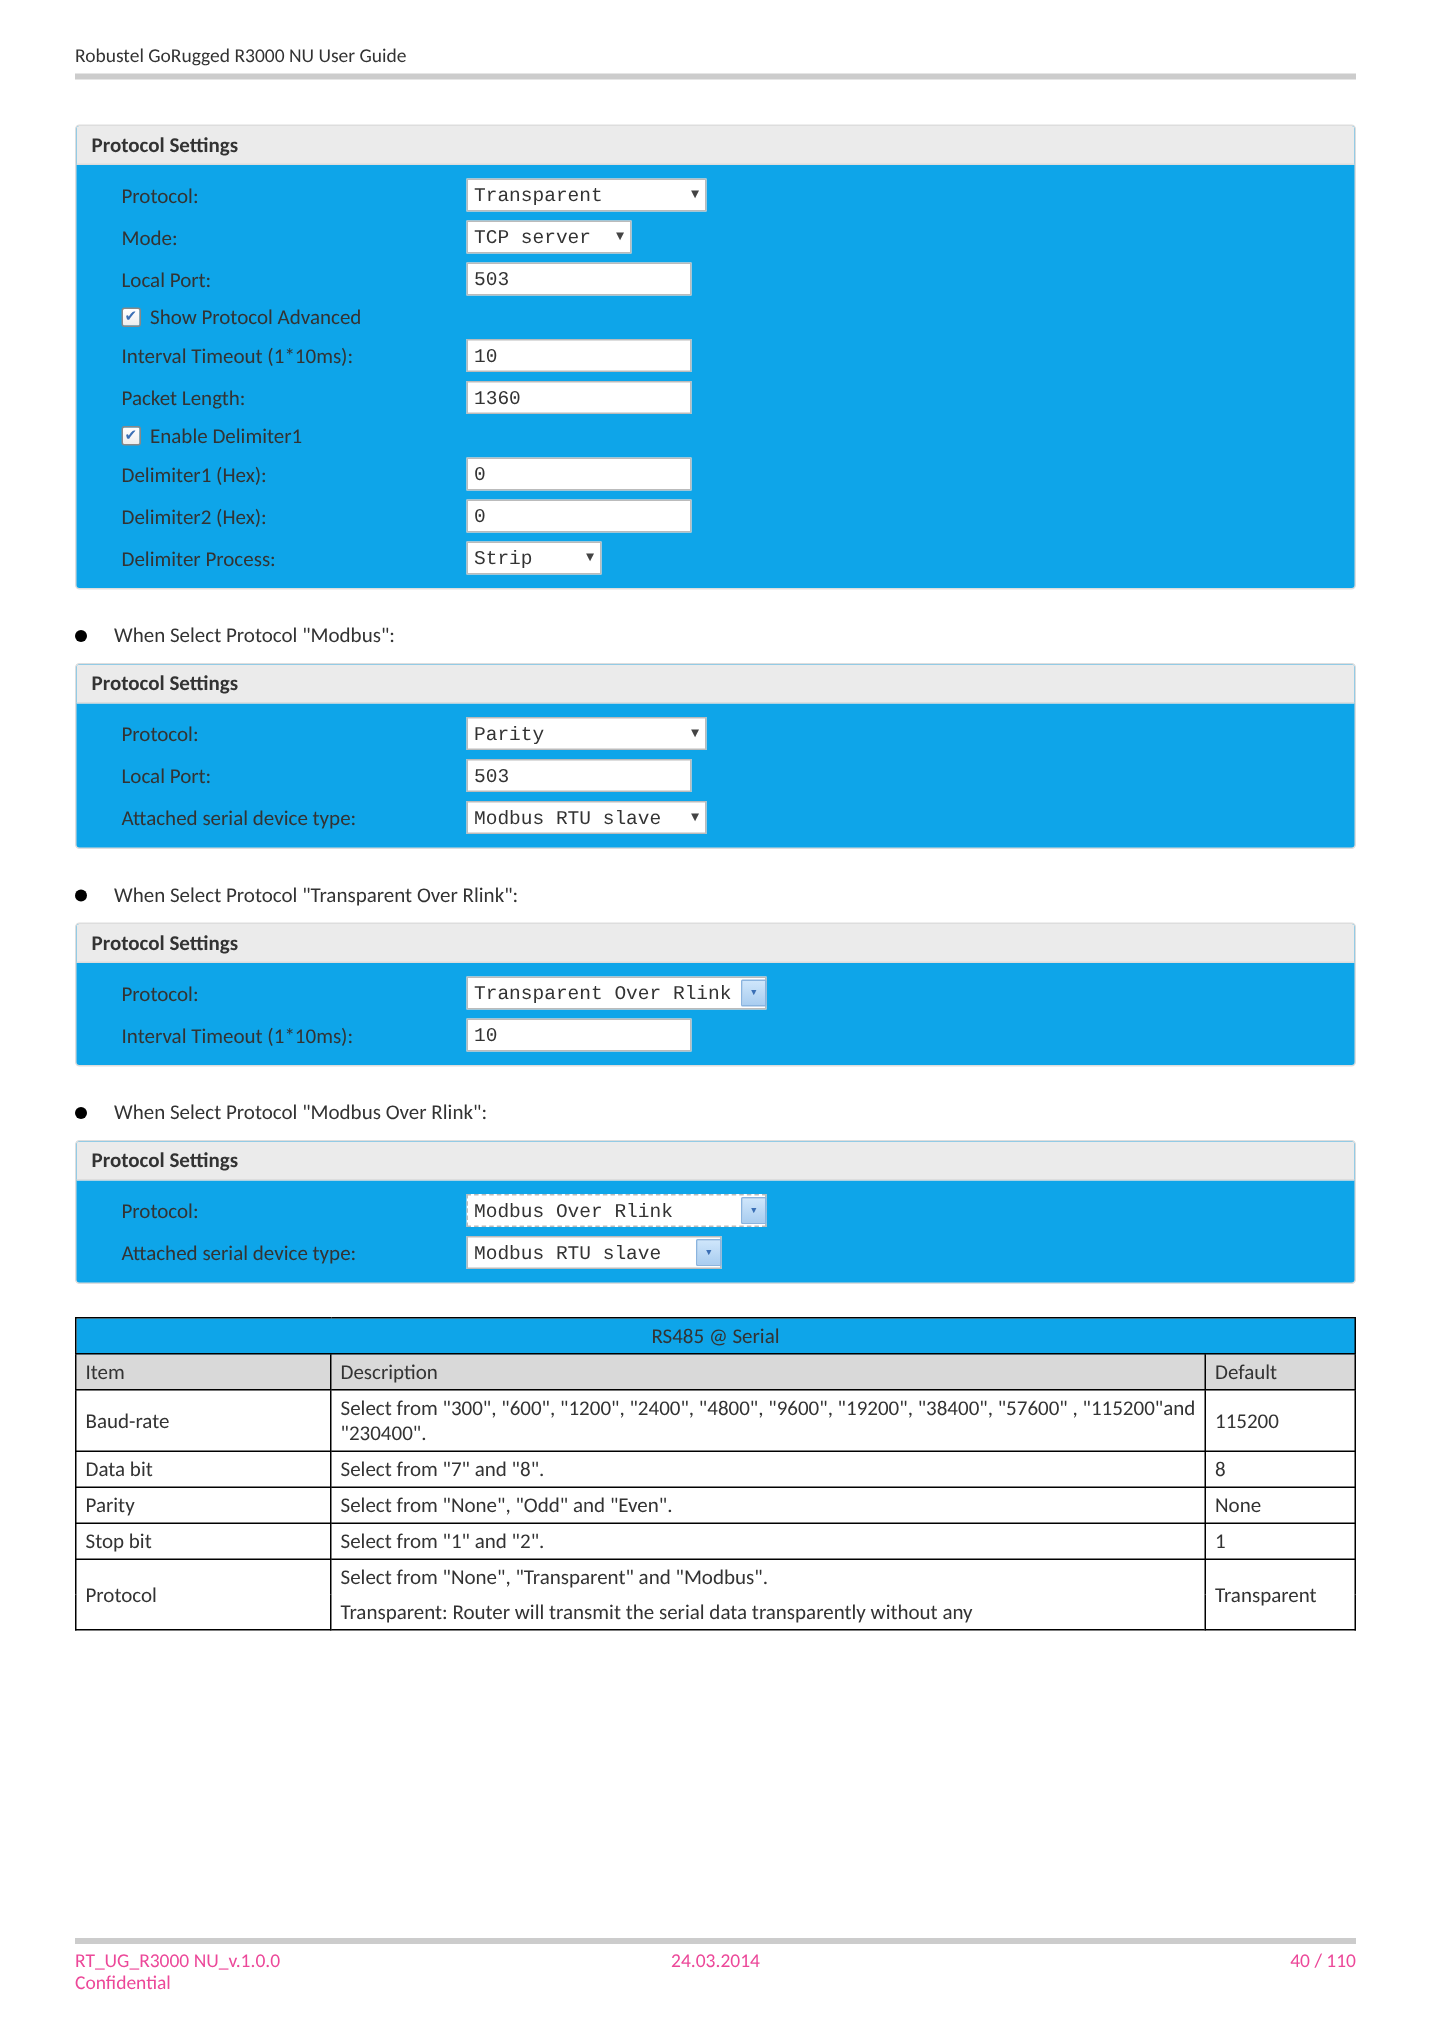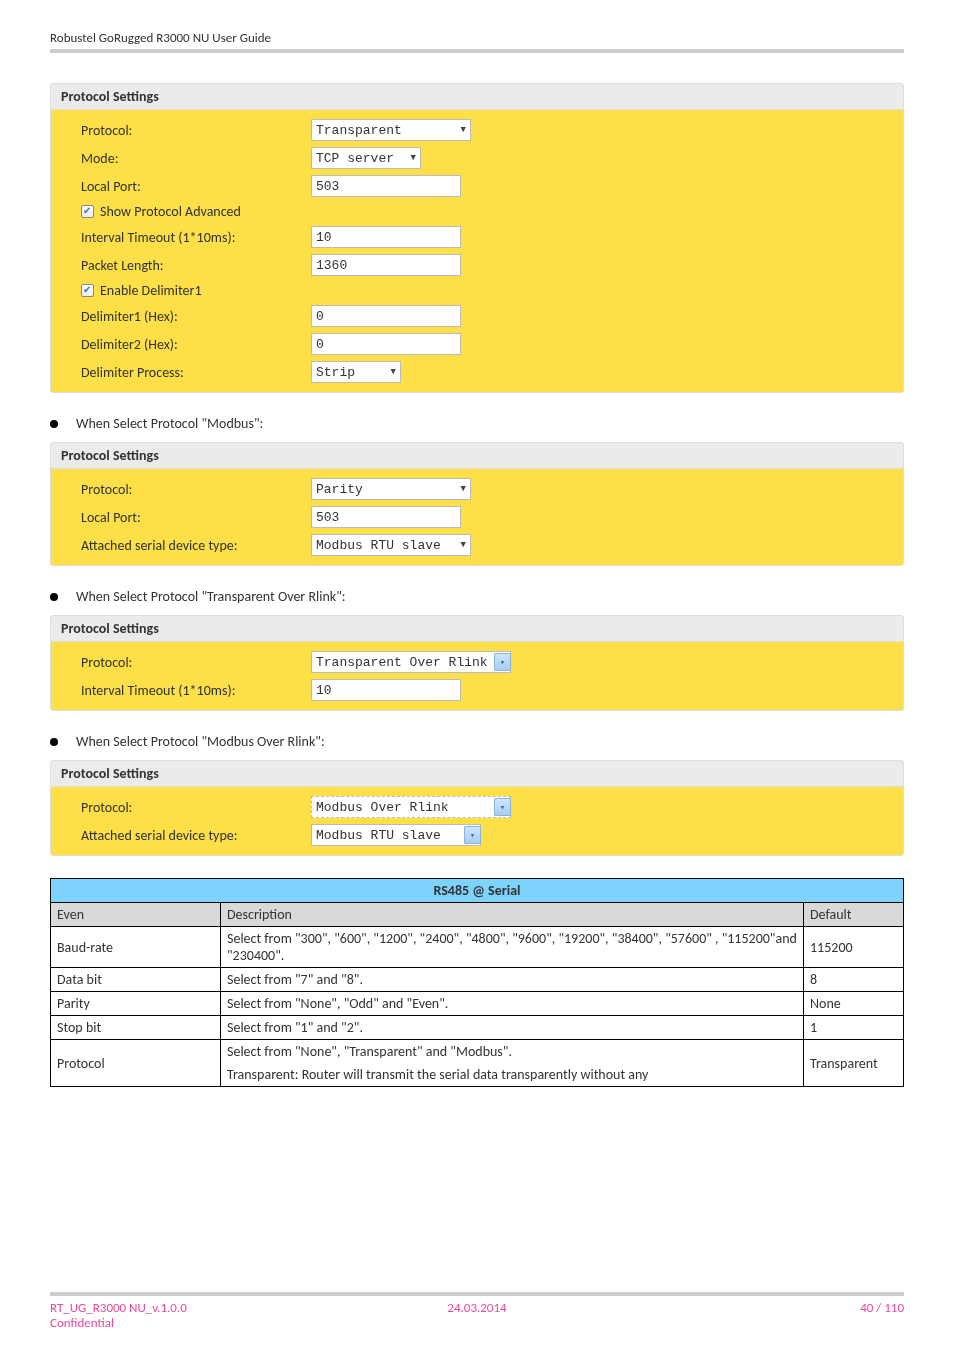--- a/index.html
+++ b/index.html
@@ -17,21 +17,21 @@
     font-size: 13px;
     color: #333;
     padding-bottom: 4px;
     border-bottom: 4px solid #ccc;
     margin-bottom: 30px;
   }
   .panel {
     border: 1px solid #ddd;
     border-radius: 3px;
     margin-bottom: 22px;
-    background: #fde047;
+    background: #0ea5e9;
     overflow: hidden;
   }
   .panel-header {
     background: #ebebeb;
     padding: 4px 10px;
     font-weight: bold;
     color: #333;
     font-size: 14px;
     border-bottom: 1px solid #ddd;
   }
@@ -122,22 +122,22 @@
     margin-bottom: 30px;
   }
   table.ref th, table.ref td {
     border: 1px solid #000;
     padding: 3px 6px;
     font-size: 14px;
     text-align: left;
     vertical-align: middle;
   }
   table.ref th {
-    background: #7dd3fc;
-    font-weight: bold;
+    background: #0ea5e9;
+    font-weight: normal;
     text-align: center;
   }
   table.ref .head-row td {
     background: #d9d9d9;
   }
   .footer {
     position: absolute;
     bottom: 20px;
     left: 50px;
     right: 50px;
@@ -296,21 +296,21 @@
     </div>
   </div>
 </div>
 
 <table class="ref">
   <tbody>
       <tr>
         <th colspan="3">RS485 @ Serial</th>
       </tr>
   <tr class="head-row">
-    <td style="width:170px">Even</td>
+    <td style="width:170px">Item</td>
     <td>Description</td>
     <td style="width:100px">Default</td>
   </tr>
   <tr>
     <td>Baud-rate</td>
     <td>Select from "300", "600", "1200", "2400", "4800", "9600", "19200", "38400", "57600" , "115200"and "230400".</td>
     <td>115200</td>
   </tr>
   <tr>
     <td>Data bit</td>

